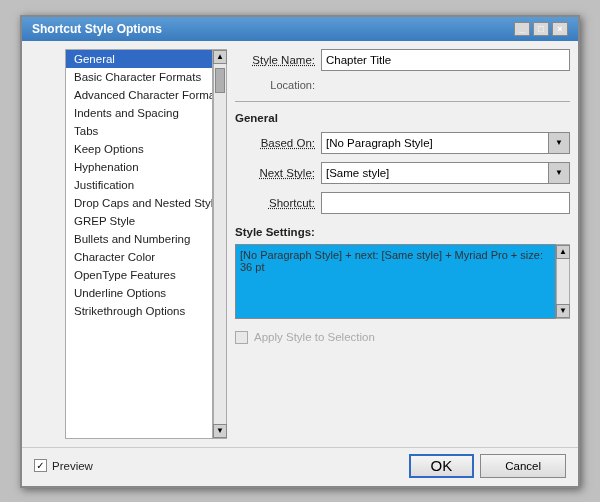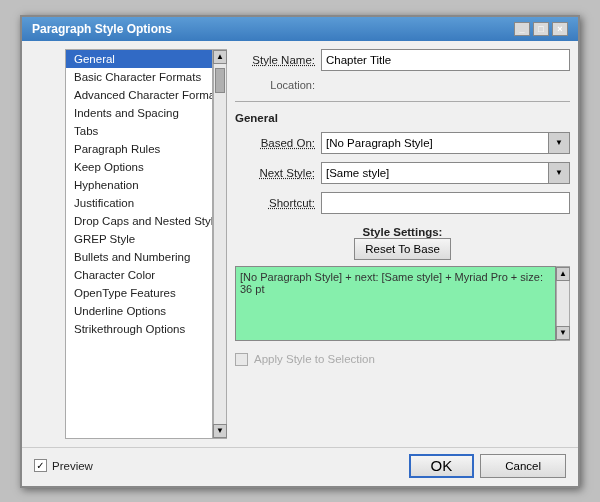--- a/index.html
+++ b/index.html
@@ -164,21 +164,20 @@
     .separator {
       height: 1px;
       background: #aaa;
       margin: 2px 0;
     }
     .style-settings-header {
       display: flex;
       align-items: center;
       justify-content: space-between;
       margin-top: 4px;
-      flex-direction: column;
     }
     .style-settings-label {
       font-size: 11.5px;
       font-weight: bold;
       color: #222;
     }
     .reset-btn {
       height: 22px;
       padding: 0 10px;
       background: linear-gradient(to bottom, #f5f5f5, #dcdcdc);
@@ -195,21 +194,21 @@
       width: 100%;
       height: 75px;
     }
     .style-box-inner {
       position: absolute;
       left: 0;
       top: 0;
       right: 14px;
       bottom: 0;
       border: 1px solid #888;
-      background: #86efac;
+      background: #0ea5e9;
       padding: 4px;
       font-size: 11px;
       color: #333;
       overflow: hidden;
     }
     .style-scroll {
       position: absolute;
       right: 0;
       top: 0;
       width: 14px;
@@ -328,38 +327,37 @@
       top: 4px;
       left: 1px;
     }
   </style>
 </head>
 <body>
 
 <div class="dialog">
 
   <div class="title-bar">
-    <span>Paragraph Style Options</span>
+    <span>Shortcut Style Options</span>
     <div class="title-bar-buttons">
       <div class="title-btn">_</div>
       <div class="title-btn">□</div>
       <div class="title-btn">×</div>
     </div>
   </div>
 
   <div class="dialog-body">
 
     <div class="left-nav-wrapper">
       <div class="left-nav-list">
         <div class="nav-item active">General</div>
         <div class="nav-item">Basic Character Formats</div>
         <div class="nav-item">Advanced Character Formats</div>
         <div class="nav-item">Indents and Spacing</div>
         <div class="nav-item">Tabs</div>
-        <div class="nav-item">Paragraph Rules</div>
         <div class="nav-item">Keep Options</div>
         <div class="nav-item">Hyphenation</div>
         <div class="nav-item">Justification</div>
         <div class="nav-item">Drop Caps and Nested Styles</div>
         <div class="nav-item">GREP Style</div>
         <div class="nav-item">Bullets and Numbering</div>
         <div class="nav-item">Character Color</div>
         <div class="nav-item">OpenType Features</div>
         <div class="nav-item">Underline Options</div>
         <div class="nav-item">Strikethrough Options</div>
@@ -408,21 +406,20 @@
         </div>
       </div>
 
       <div class="form-row">
         <span class="form-label underline">Shortcut:</span>
         <input type="text" class="form-input" value="" style="">
       </div>
 
       <div class="style-settings-header">
         <span class="style-settings-label">Style Settings:</span>
-        <button class="reset-btn">Reset To Base</button>
       </div>
 
       <div class="style-box-wrapper">
         <div class="style-box-inner">
           <span class="style-settings-content">[No Paragraph Style] + next: [Same style] + Myriad Pro + size: 36 pt</span>
         </div>
         <div class="style-scroll">
           <div class="scroll-arrow">▲</div>
           <div style="flex:1;background:#e8e8e8;width:100%;"></div>
           <div class="scroll-arrow">▼</div>

